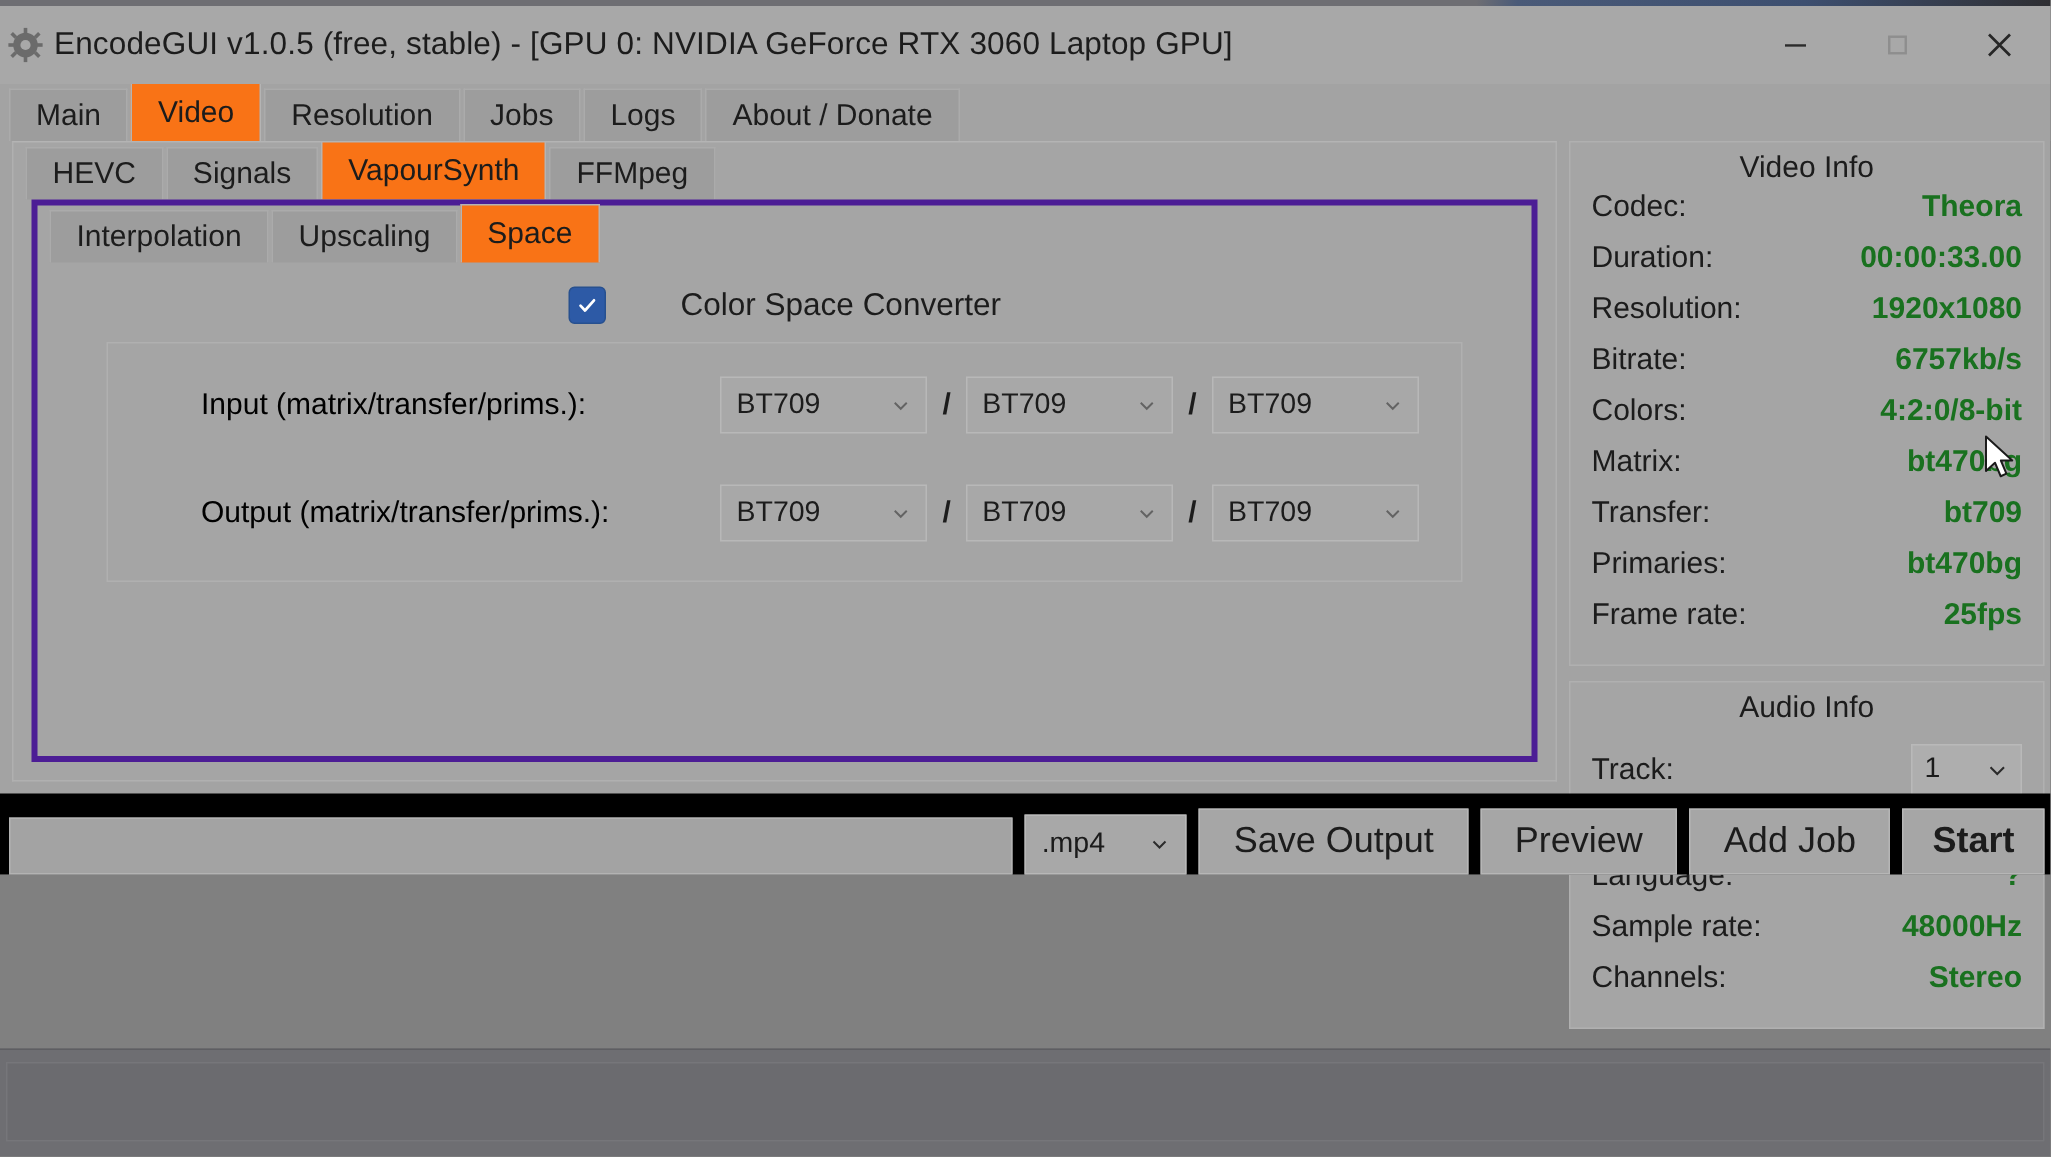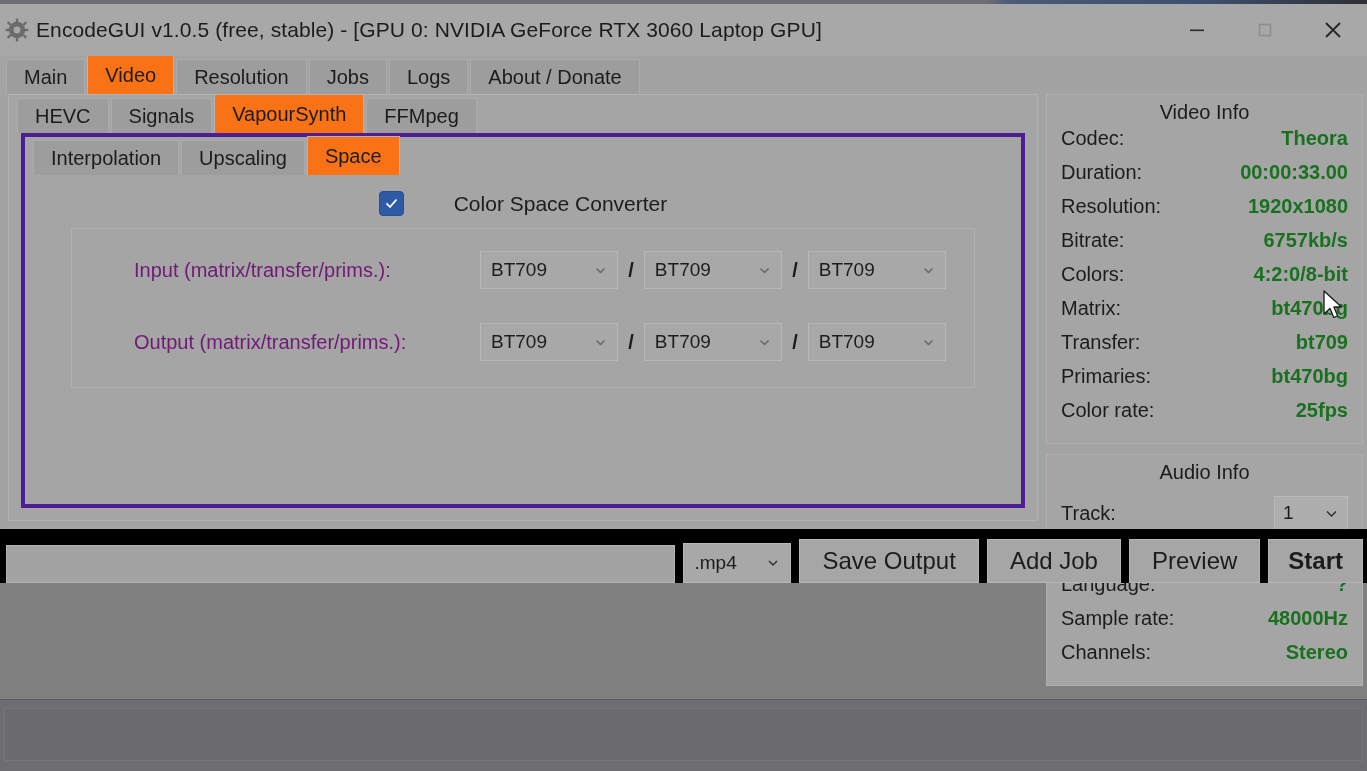--- a/index.html
+++ b/index.html
@@ -179,21 +179,21 @@
     background: #a5a5a5;
   }
   .field-row {
     display: flex;
     align-items: center;
     margin-bottom: 34px;
   }
   .field-row:last-child { margin-bottom: 0; }
   .field-label {
     font-size: 20px;
-    color: #701a75;
+    color: #000000;
     width: 380px;
     flex: 0 0 auto;
     text-align: left;
     padding-left: 34px;
     box-sizing: border-box;
     white-space: nowrap;
   }
   .combo {
     position: relative;
     height: 38px;
@@ -549,21 +549,21 @@
         </div>
         <div class="info-row">
           <span class="info-key">Transfer:</span>
           <span class="info-val">bt709</span>
         </div>
         <div class="info-row">
           <span class="info-key">Primaries:</span>
           <span class="info-val">bt470bg</span>
         </div>
         <div class="info-row">
-          <span class="info-key">Color rate:</span>
+          <span class="info-key">Frame rate:</span>
           <span class="info-val">25fps</span>
         </div>
       </div>
 
       <div class="info-box">
         <div class="info-title">Audio Info</div>
 
         <div class="track-row">
           <span class="info-key">Track:</span>
           <div class="track-combo">
@@ -600,24 +600,24 @@
     <div class="fmt-combo">
       <span class="val">.mp4</span>
       <svg width="14" height="14" viewBox="0 0 14 14">
           <path d="M3 5 L7 9 L11 5" stroke="#2b2b2b" stroke-width="1.3" fill="none"></path>
         </svg>
     </div>
     <div class="btn">
         <span>Save Output</span>
       </div>
     <div class="btn">
+        <span>Preview</span>
+      </div>
+    <div class="btn">
         <span>Add Job</span>
-      </div>
-    <div class="btn">
-        <span>Preview</span>
       </div>
     <div class="btn bold">
         <span>Start</span>
       </div>
   </div>
 
 </div>
 
 <div class="statusbar">
   <div class="statusbar-inner"></div>

